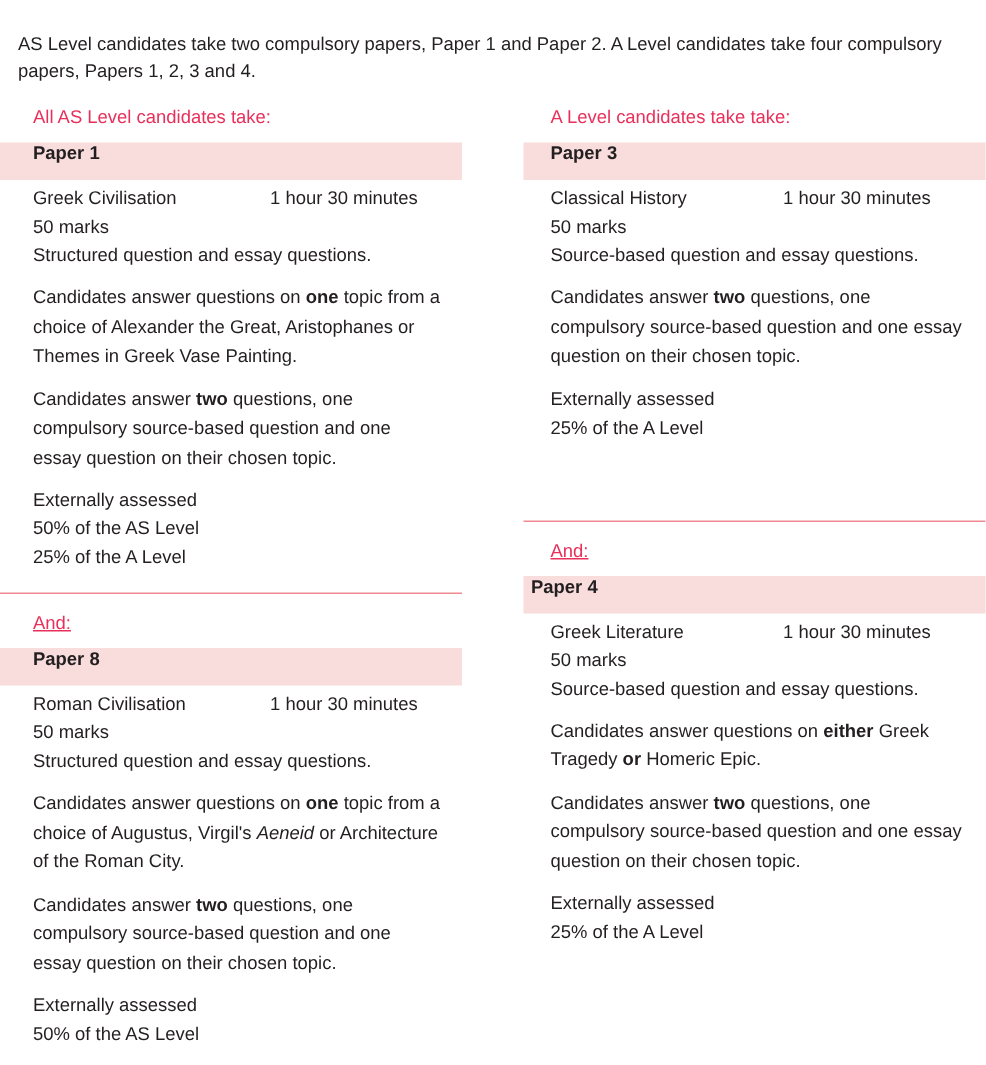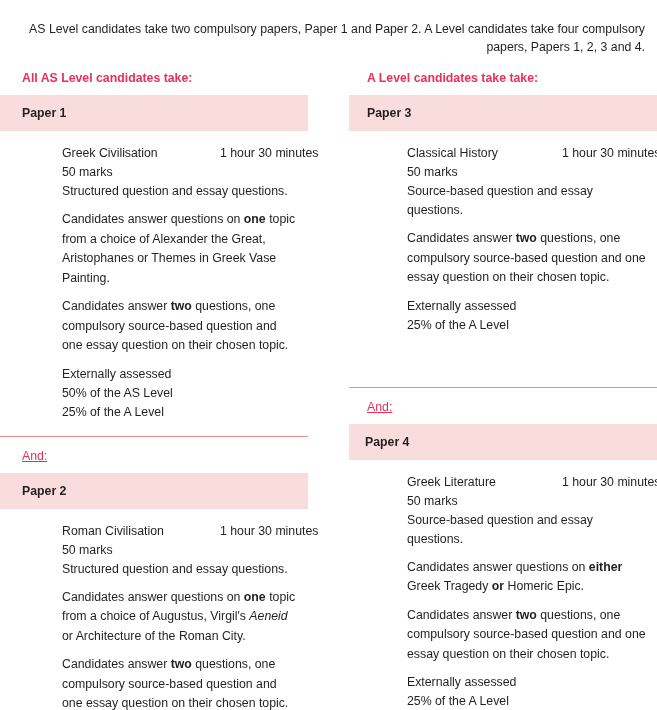--- a/index.html
+++ b/index.html
@@ -18,58 +18,55 @@
     position: relative;
     width: 657px;
     height: 710px;
     box-sizing: border-box;
   }
   .intro {
     padding: 8px 12px 0 12px;
     font-size: 12.3px;
     line-height: 18px;
     color: #231f20;
-    text-align: right;
   }
   .columns {
     display: flex;
     gap: 41px;
     padding: 0 0 0 0;
     margin-top: 14px;
   }
   .col {
     width: 308px;
   }
   .col-right {
     width: 309px;
   }
   .section-heading {
     font-size: 12.3px;
-    font-weight: bold;
+    font-weight: normal;
     color: #e8305b;
     padding: 0 0 0 22px;
     margin: 0 0 9px 0;
     line-height: 16px;
   }
   .paper-bar {
     background: #f9dcdc;
-    height: 36px;
+    height: 25px;
     display: flex;
-    align-items: center;
     padding-left: 22px;
     box-sizing: border-box;
   }
   .paper-bar-title {
     font-size: 12.3px;
     font-weight: bold;
     color: #231f20;
   }
   .paper-body {
-    padding: 13px 12px 0 22px;
-    margin-left: 40px;
+    padding: 3px 12px 0 22px;
   }
   .row-title {
     position: relative;
     font-size: 12.3px;
     line-height: 19px;
     white-space: nowrap;
   }
   .row-title .duration {
     position: absolute;
     left: 158px;
@@ -140,21 +137,21 @@
         <div class="line gap-small">Externally assessed</div>
         <div class="line">50% of the AS Level</div>
         <div class="line">25% of the A Level</div>
       </div>
 
       <hr class="rule rule-spacer-top">
 
       <div class="and-label">And:</div>
 
       <div class="paper-bar">
-        <span class="paper-bar-title">Paper 2</span>
+        <span class="paper-bar-title">Paper 8</span>
       </div>
 
       <div class="paper-body">
         <div class="row-title">
           <span>Roman Civilisation</span>
           <span class="duration">1 hour 30 minutes</span>
         </div>
         <div class="line">50 marks</div>
         <div class="line">Structured question and essay questions.</div>
         <div class="para"><span>Candidates answer questions on </span><b>one</b><span> topic from a choice of Augustus, Virgil's </span><i>Aeneid</i><span> or Architecture of the Roman City.</span></div>
@@ -183,21 +180,21 @@
         <div class="line">Source-based question and essay questions.</div>
         <div class="para"><span>Candidates answer </span><b>two</b><span> questions, one compulsory source-based question and one essay question on their chosen topic.</span></div>
         <div class="line gap-small">Externally assessed</div>
         <div class="line">25% of the A Level</div>
       </div>
 
       <hr class="rule" style="width:309px;margin-top:52px">
 
       <div class="and-label" style="padding-left:18px">And:</div>
 
-      <div class="paper-bar" style="padding-left:16px">
+      <div class="paper-bar" style="padding-left:5px">
         <span class="paper-bar-title">Paper 4</span>
       </div>
 
       <div class="paper-body" style="padding-left:18px">
         <div class="row-title">
           <span>Greek Literature</span>
           <span class="duration">1 hour 30 minutes</span>
         </div>
         <div class="line">50 marks</div>
         <div class="line">Source-based question and essay questions.</div>

